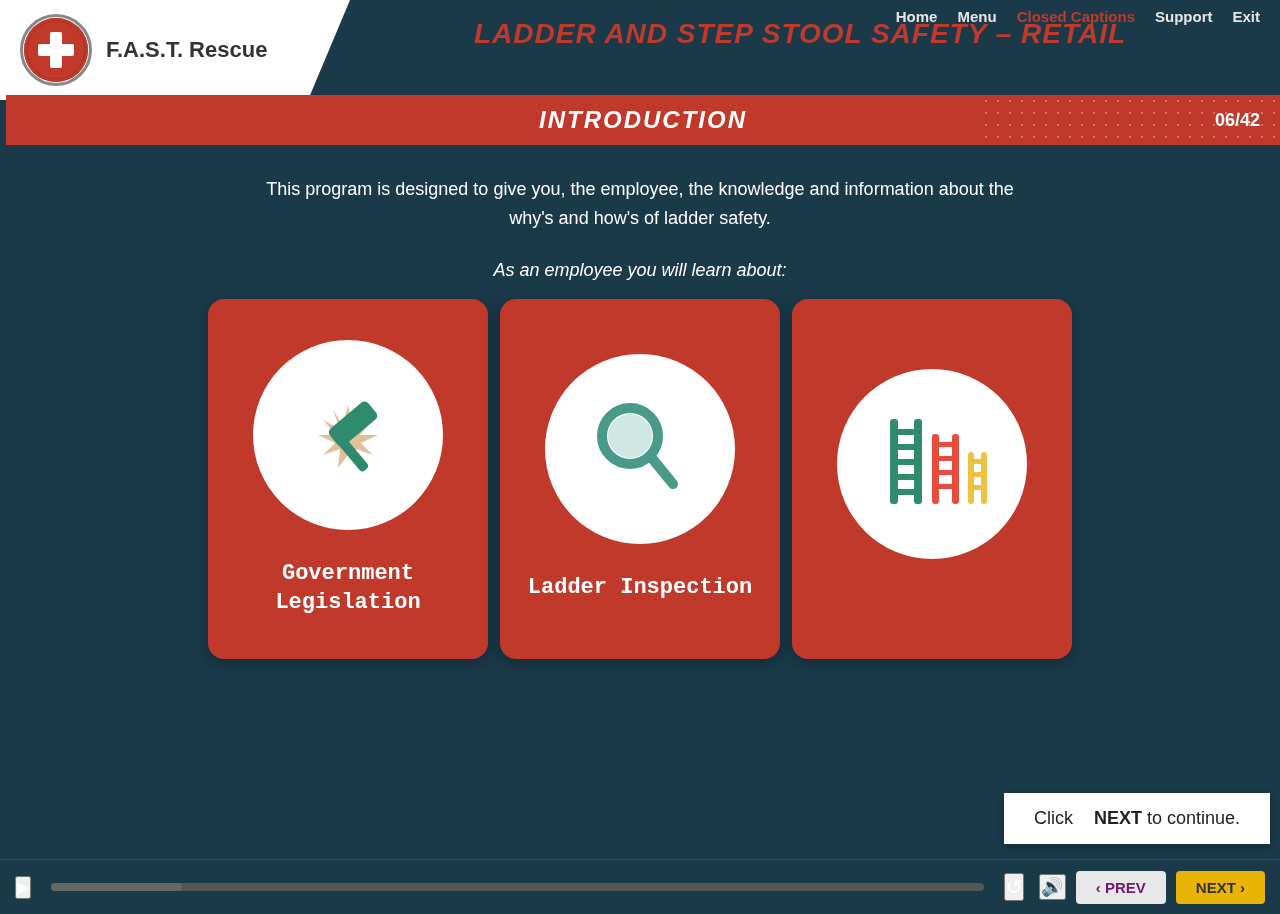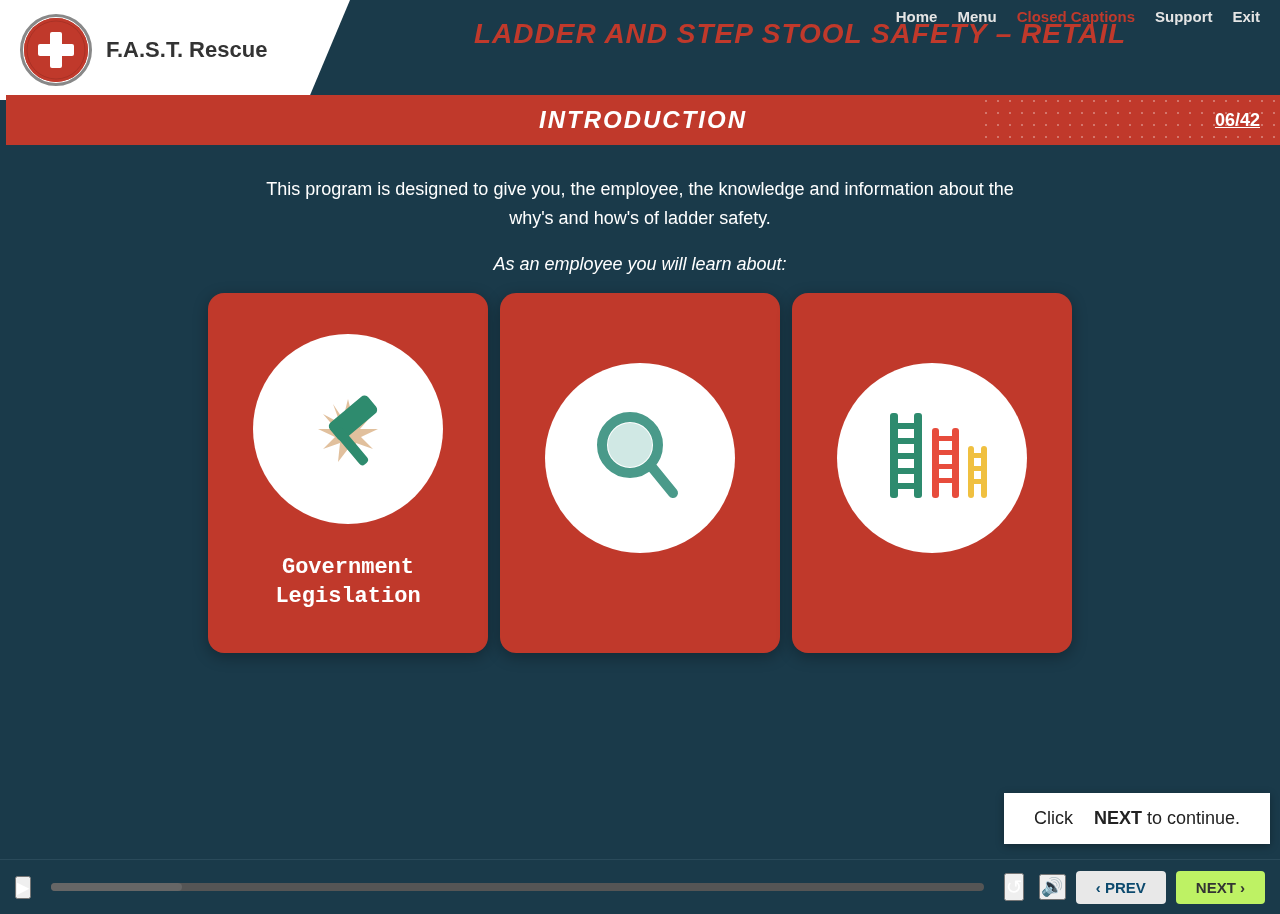--- a/index.html
+++ b/index.html
@@ -150,42 +150,41 @@
       position: absolute;
       right: 20px;
       top: 95px;
       height: 50px;
       display: flex;
       align-items: center;
       color: white;
       font-size: 18px;
       font-weight: bold;
       z-index: 2;
-      text-decoration: underline;
     }
 
     
     .main-content {
       position: absolute;
       top: 145px;
       left: 0;
       right: 0;
       bottom: 55px;
       padding: 30px 60px;
       display: flex;
       flex-direction: column;
       align-items: center;
     }
 
     .intro-text {
       text-align: center;
       color: white;
       font-size: 18px;
       line-height: 1.6;
-      margin-bottom: 21px;
+      margin-bottom: 27px;
       max-width: 1000px;
     }
 
     .learn-text {
       text-align: center;
       color: white;
       font-size: 18px;
       margin-bottom: 18px;
       font-style: italic;
     }
@@ -317,25 +316,25 @@
       padding: 8px 20px;
       font-size: 15px;
       font-weight: bold;
       cursor: pointer;
       border: none;
       border-radius: 4px;
     }
 
     .prev-btn {
       background: #e8e8e8;
-      color: #0c4a6e;
+      color: #701a75;
     }
 
     .next-btn {
-      background: #bef264;
+      background: #eab308;
       color: #333;
     }
 
     
     .gavel-icon {
       width: 120px;
       height: 120px;
     }
 
     
@@ -421,20 +420,21 @@
       <div class="card-circle">
 
         <svg class="magnifier-icon" viewBox="0 0 110 110">
 
           <circle cx="45" cy="42" r="28" fill="none" stroke="#4a9a8a" stroke-width="10"></circle>
           <circle cx="45" cy="42" r="22" fill="#d0e8e4"></circle>
 
           <line x1="66" y1="63" x2="88" y2="90" stroke="#4a9a8a" stroke-width="10" stroke-linecap="round"></line>
         </svg>
       </div>
+      <div class="card-label">Ladder Inspection</div>
     </div>
 
     <div class="card">
       <div class="card-circle">
 
         <svg class="ladders-icon" viewBox="0 0 120 120">
 
           <rect x="18" y="15" width="8" height="85" rx="3" fill="#2e8b6e"></rect>
           <rect x="42" y="15" width="8" height="85" rx="3" fill="#2e8b6e"></rect>
           <rect x="18" y="25" width="32" height="6" rx="2" fill="#2e8b6e"></rect>

